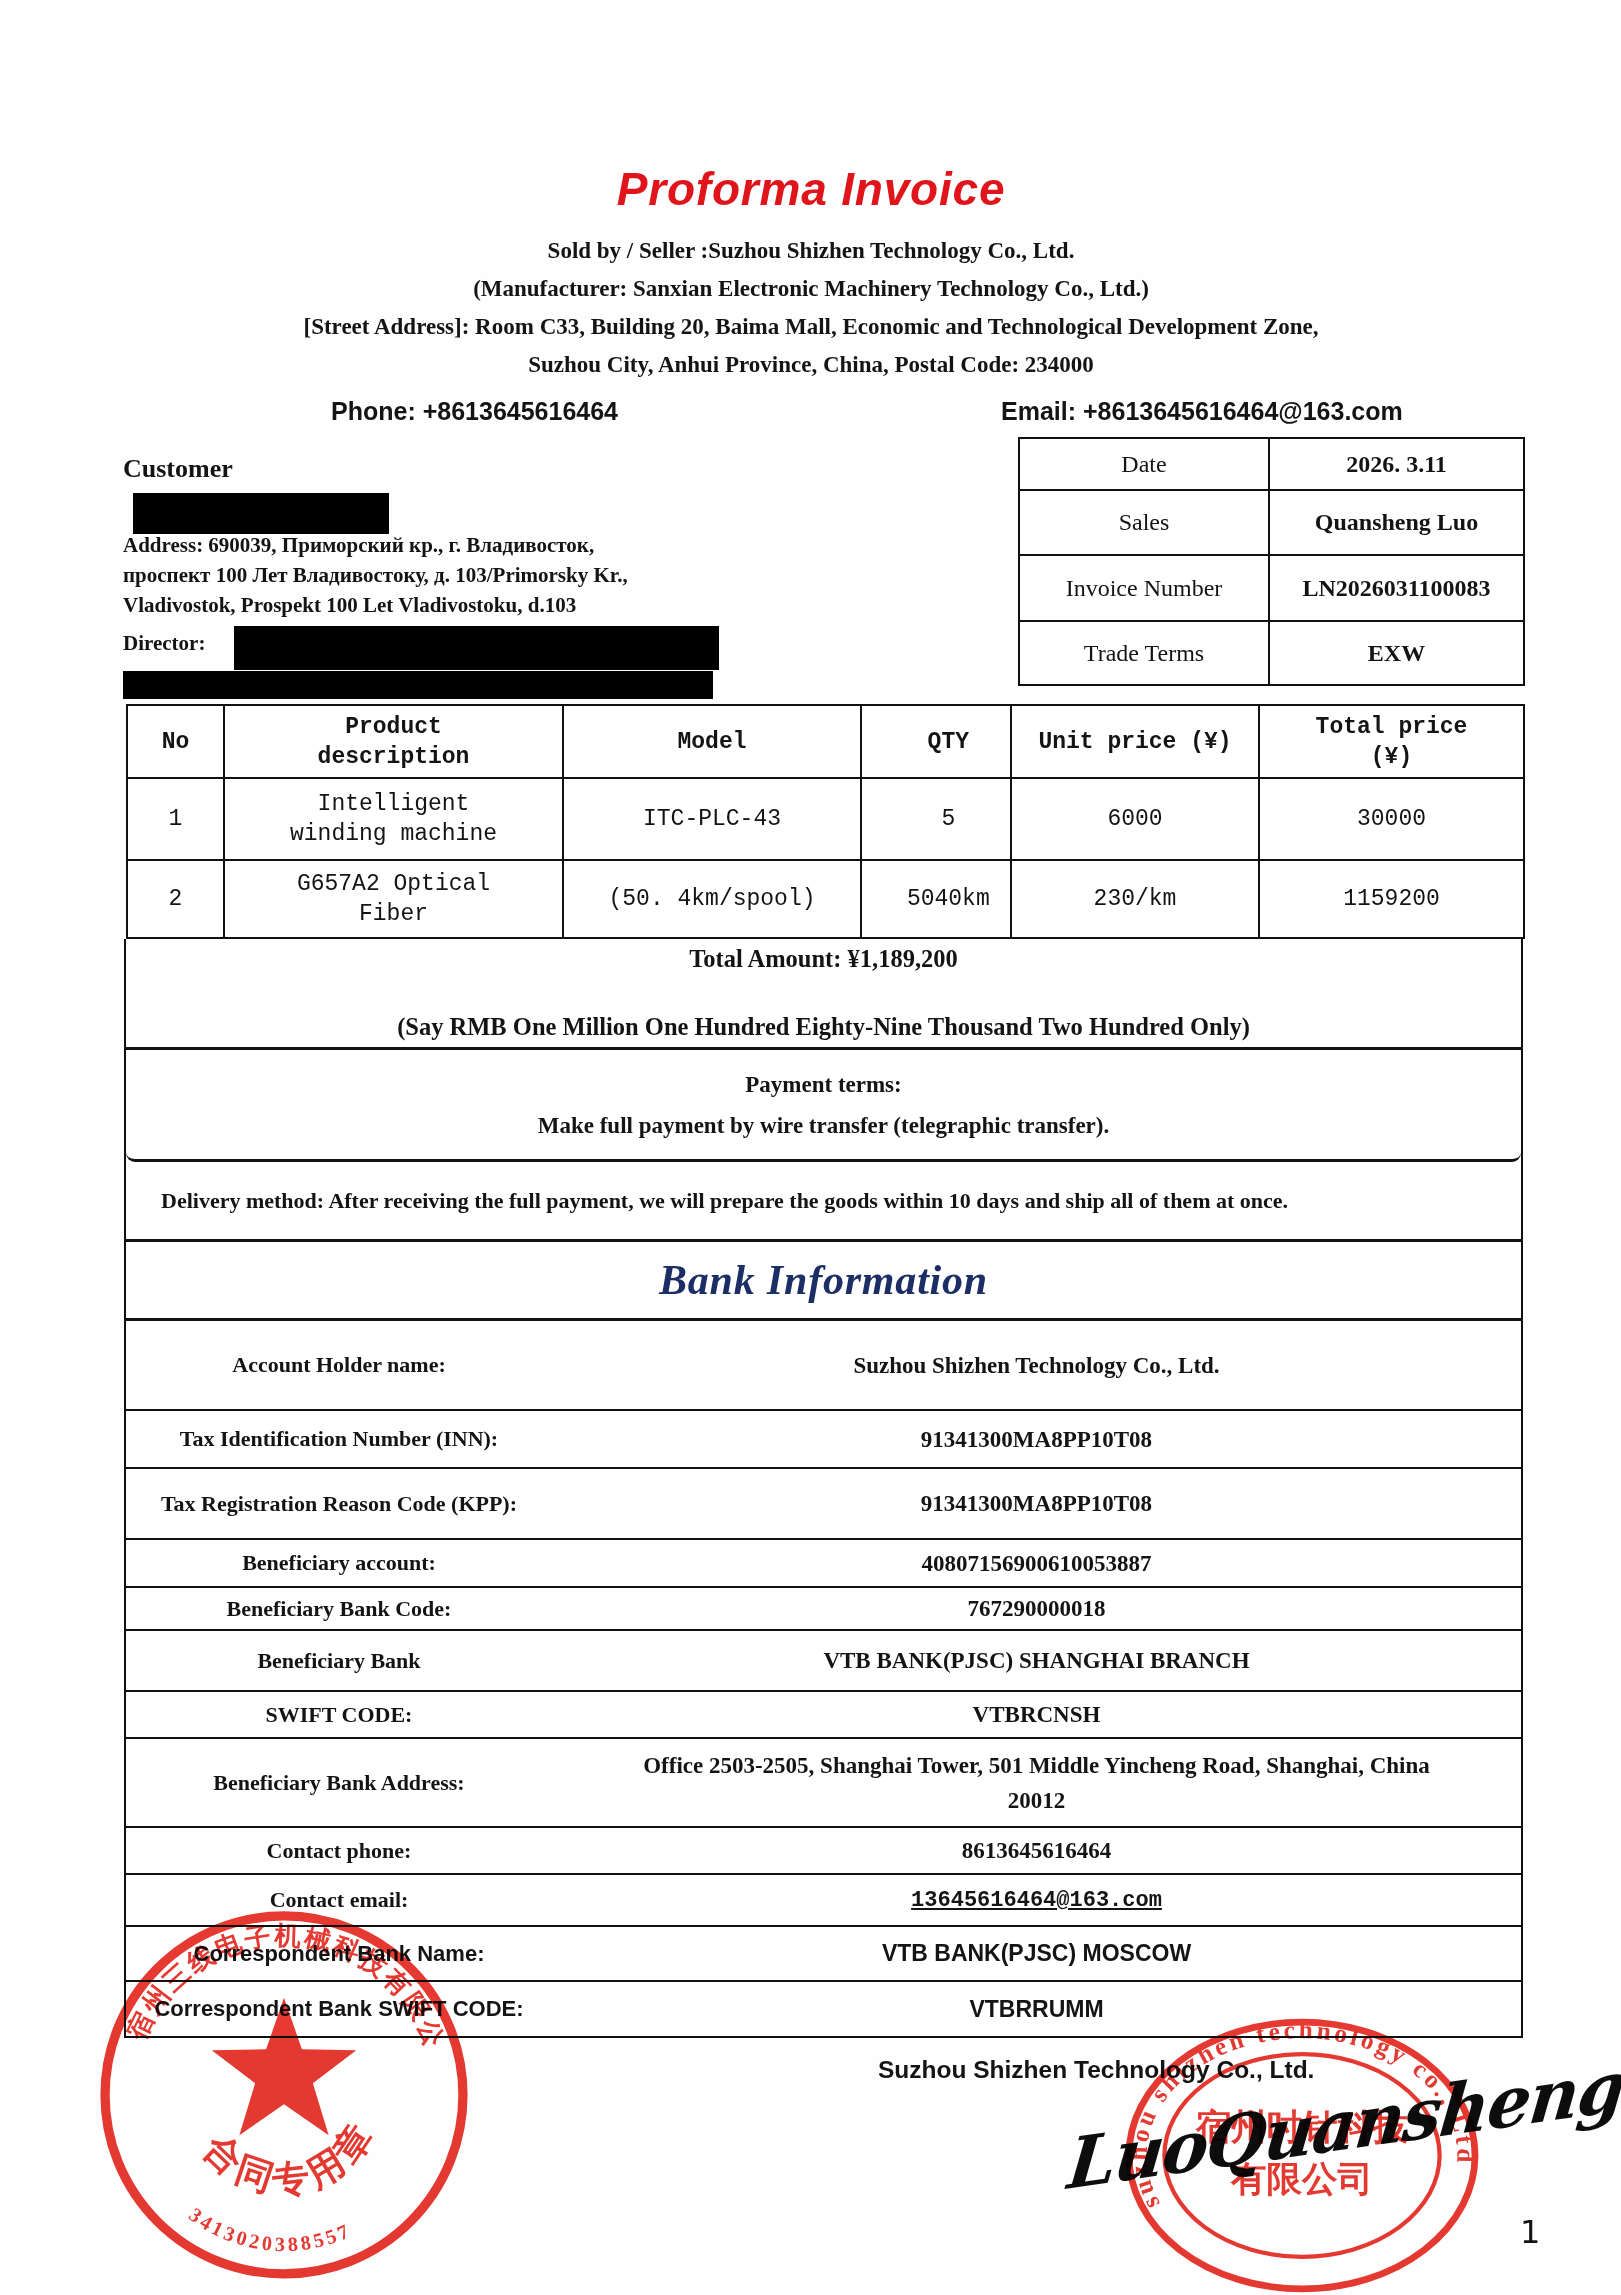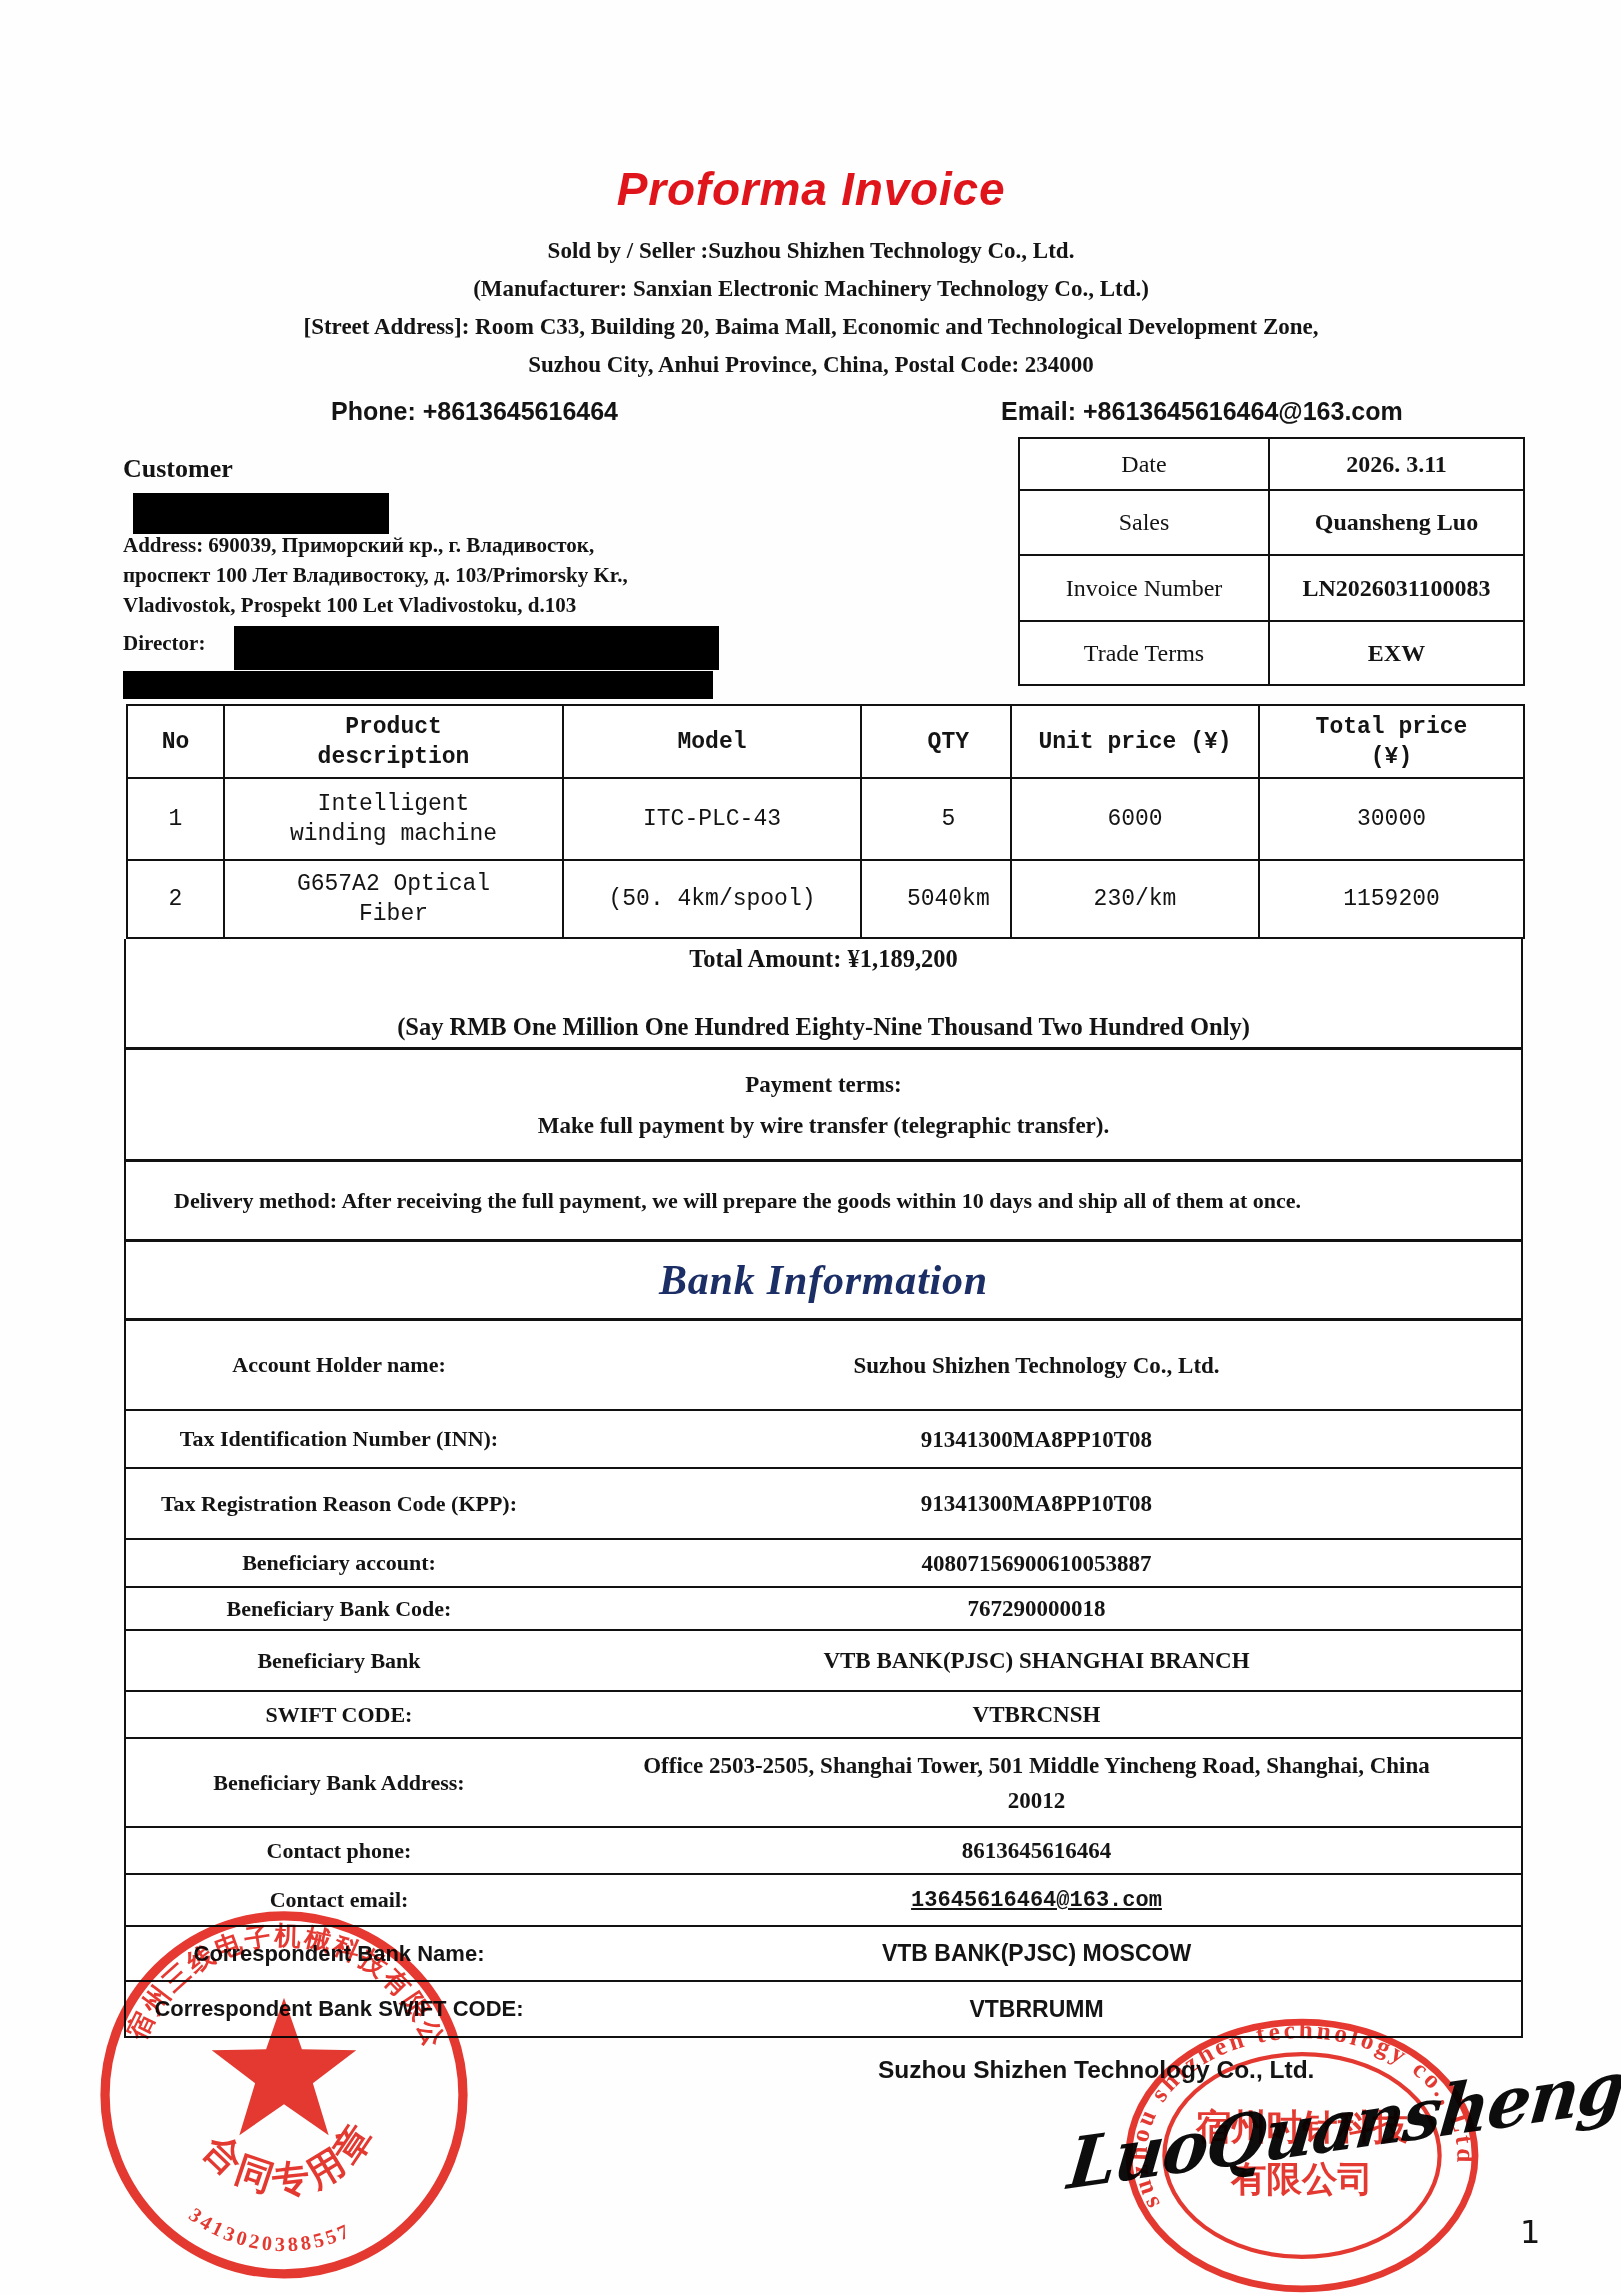--- a/index.html
+++ b/index.html
@@ -37,22 +37,22 @@
   .pt-cell { border-right:2.5px solid #111; display:flex; align-items:center; justify-content:center; text-align:center; white-space:pre-line; font-size:23px; line-height:30px; padding:3.4px; }
   .pt-cell:last-child { border-right:none; }
   .pt-head .pt-cell { font-weight:700; }
   .c1{width:97px;} .c2{width:339px;} .c3{width:298px;} .c4{width:150px;padding-left:28px;} .c5{width:248px;} .c6{flex:1;}
   .pt-head{height:71px;} .pt-r1{height:82px;} .pt-r2{height:78px;}
 
   
   .sections { position:absolute; left:124px; top:939px; width:1399px; border:2.5px solid #111; border-top:none; background:#fff; }
   .sec { border-bottom:3.4px solid #111; }
   .section-totals { height:111px; display:flex; flex-direction:column; justify-content:center; text-align:center; font-weight:700; font-size:24.5px; line-height:40px;gap:28px; }
-  .section-payment { height:112px; display:flex; flex-direction:column; justify-content:center; text-align:center; font-weight:600; font-size:23px; line-height:41px; }
-  .section-delivery { height:80px; display:flex; align-items:center; padding-left:48px; font-weight:600; font-size:22px; }
+  .section-payment { height:112px; display:flex; flex-direction:column; justify-content:center; text-align:center; font-weight:600; font-size:23px; line-height:41px;border-radius:9px; }
+  .section-delivery { height:80px; display:flex; align-items:center; padding-left:35px; font-weight:600; font-size:22px; }
   .section-banktitle { height:79px; display:flex; align-items:center; justify-content:center; font-style:italic; font-weight:700; font-size:42px; color:#1c2e66; letter-spacing:0.8px;text-align:center; }
 
   .bank-row { display:flex; border-bottom:2.5px solid #111; }
   .bank-row:last-child { border-bottom:none; }
   .bank-label { width:426px; display:flex; align-items:center; justify-content:center; text-align:center; font-weight:700; font-size:22px; padding:0 10px; }
   .bank-value { flex:1; display:flex; align-items:center; justify-content:center; text-align:center; font-weight:600; font-size:23px; line-height:35px; white-space:pre-line; }
   .sans-row .bank-label, .sans-row .bank-value { font-family:"Liberation Sans",sans-serif; font-weight:700; }
   .email-row .bank-value { font-family:"Liberation Mono",monospace; text-decoration:underline; font-size:22px; }
 
   

